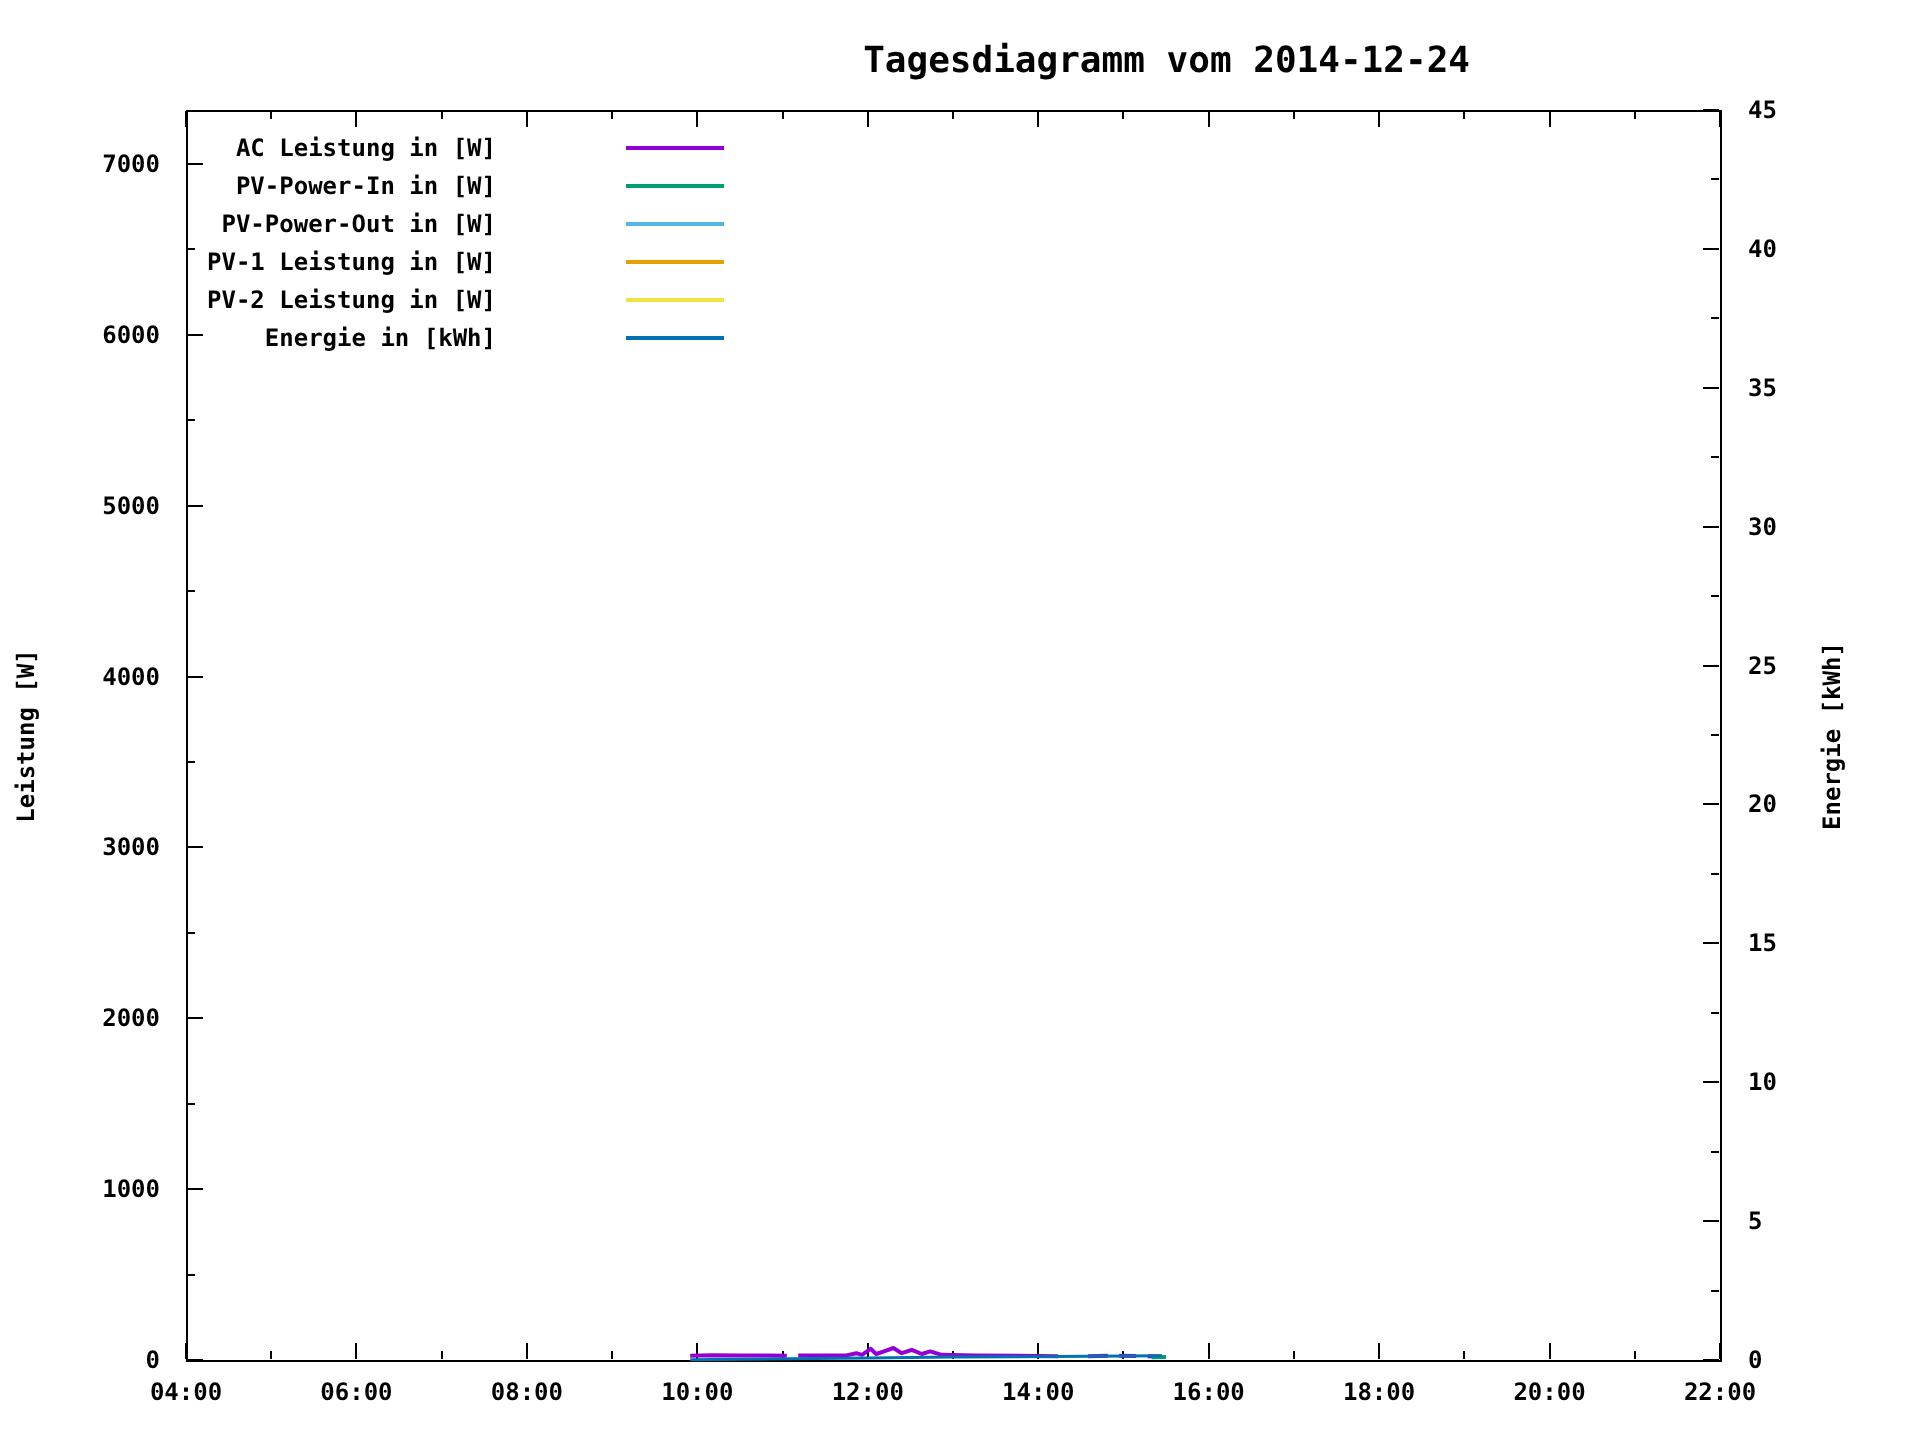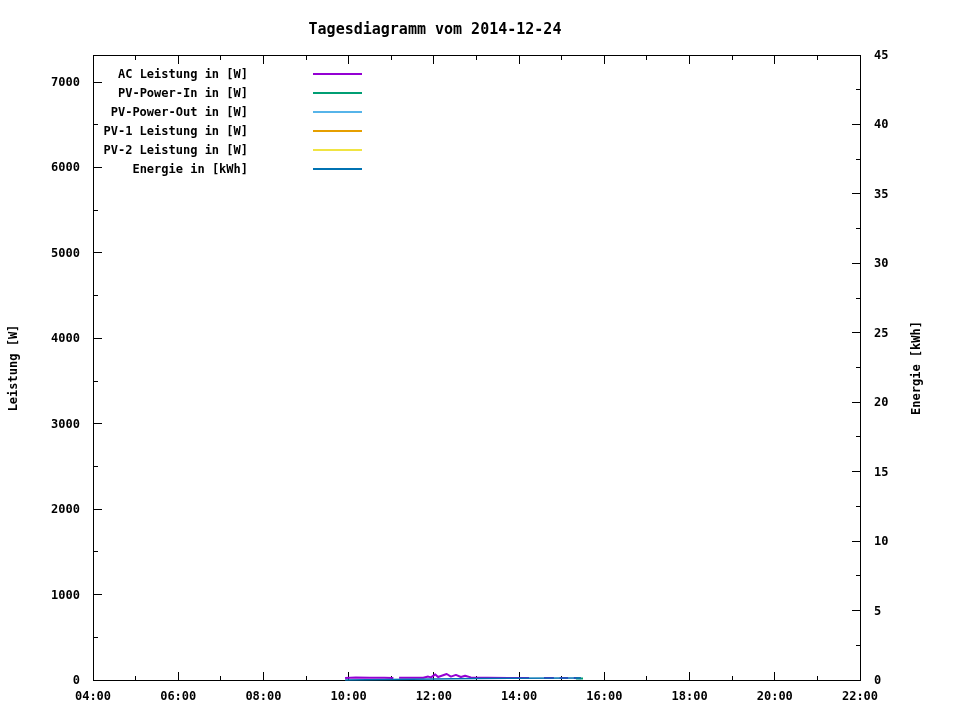--- a/index.html
+++ b/index.html
@@ -1,19 +1,19 @@
 <!DOCTYPE html>
 <html><head>
 <meta charset="utf-8">
 <style>
   html,body{margin:0;padding:0;background:#ffffff;}
   #canvas{position:relative;width:960px;height:720px;background:#ffffff;
           font-family:"DejaVu Sans Mono",monospace;font-weight:bold;color:#000;overflow:hidden;}
-  .chart-title{position:absolute;left:135px;top:20px;width:600px;text-align:center;
-               font-size:15px;letter-spacing:0px;}
+  .chart-title{position:absolute;left:135px;top:20px;width:600px;text-align:right;
+               font-size:18px;letter-spacing:0px;}
   .ylabel{position:absolute;width:160px;height:16px;text-align:center;font-size:12px;
           transform:rotate(-90deg);}
   #ylabel-left{left:-66px;top:360px;}
   #ylabel-right{left:837px;top:360px;}
   svg{position:absolute;left:0;top:0;}
 </style>
 </head>
 <body>
 
 <div id="canvas">

